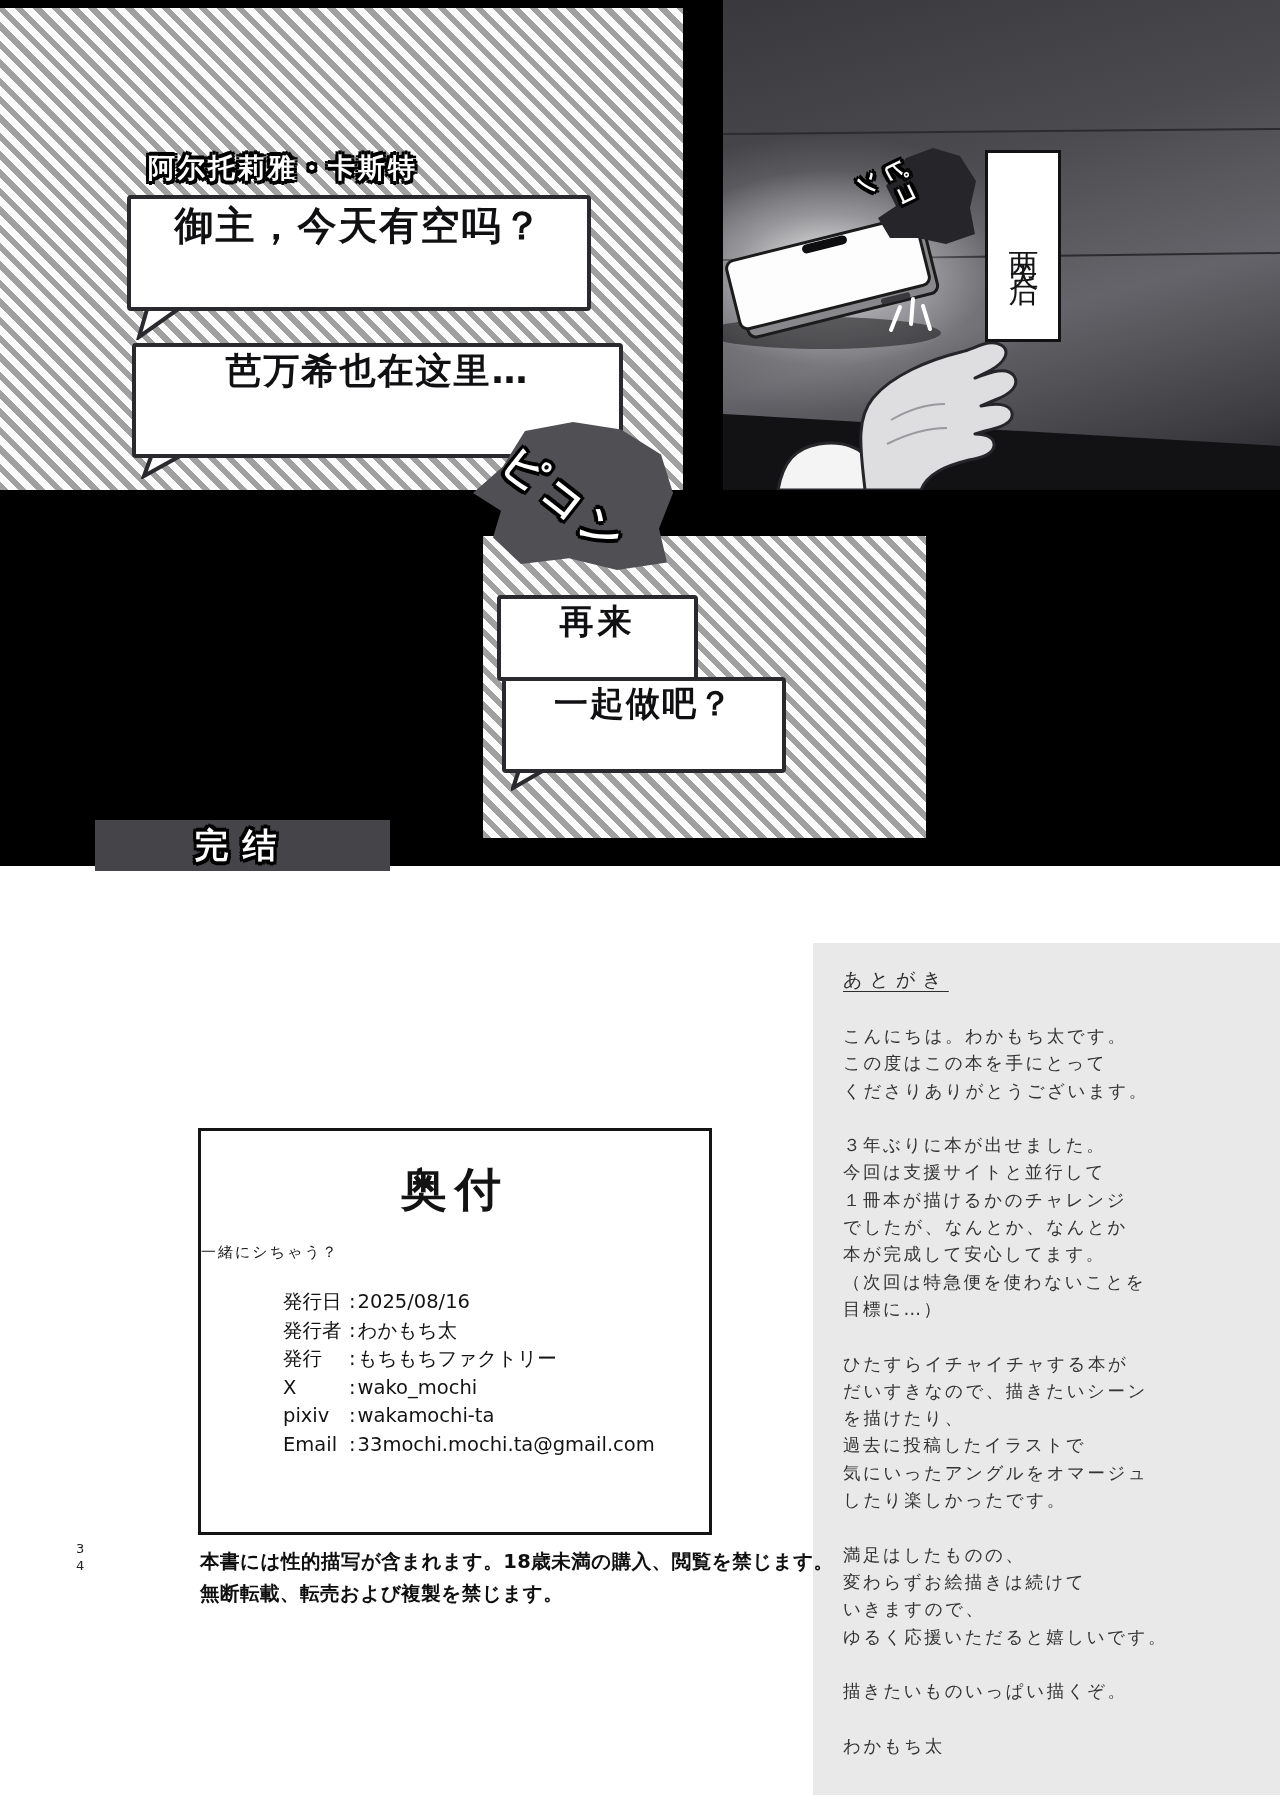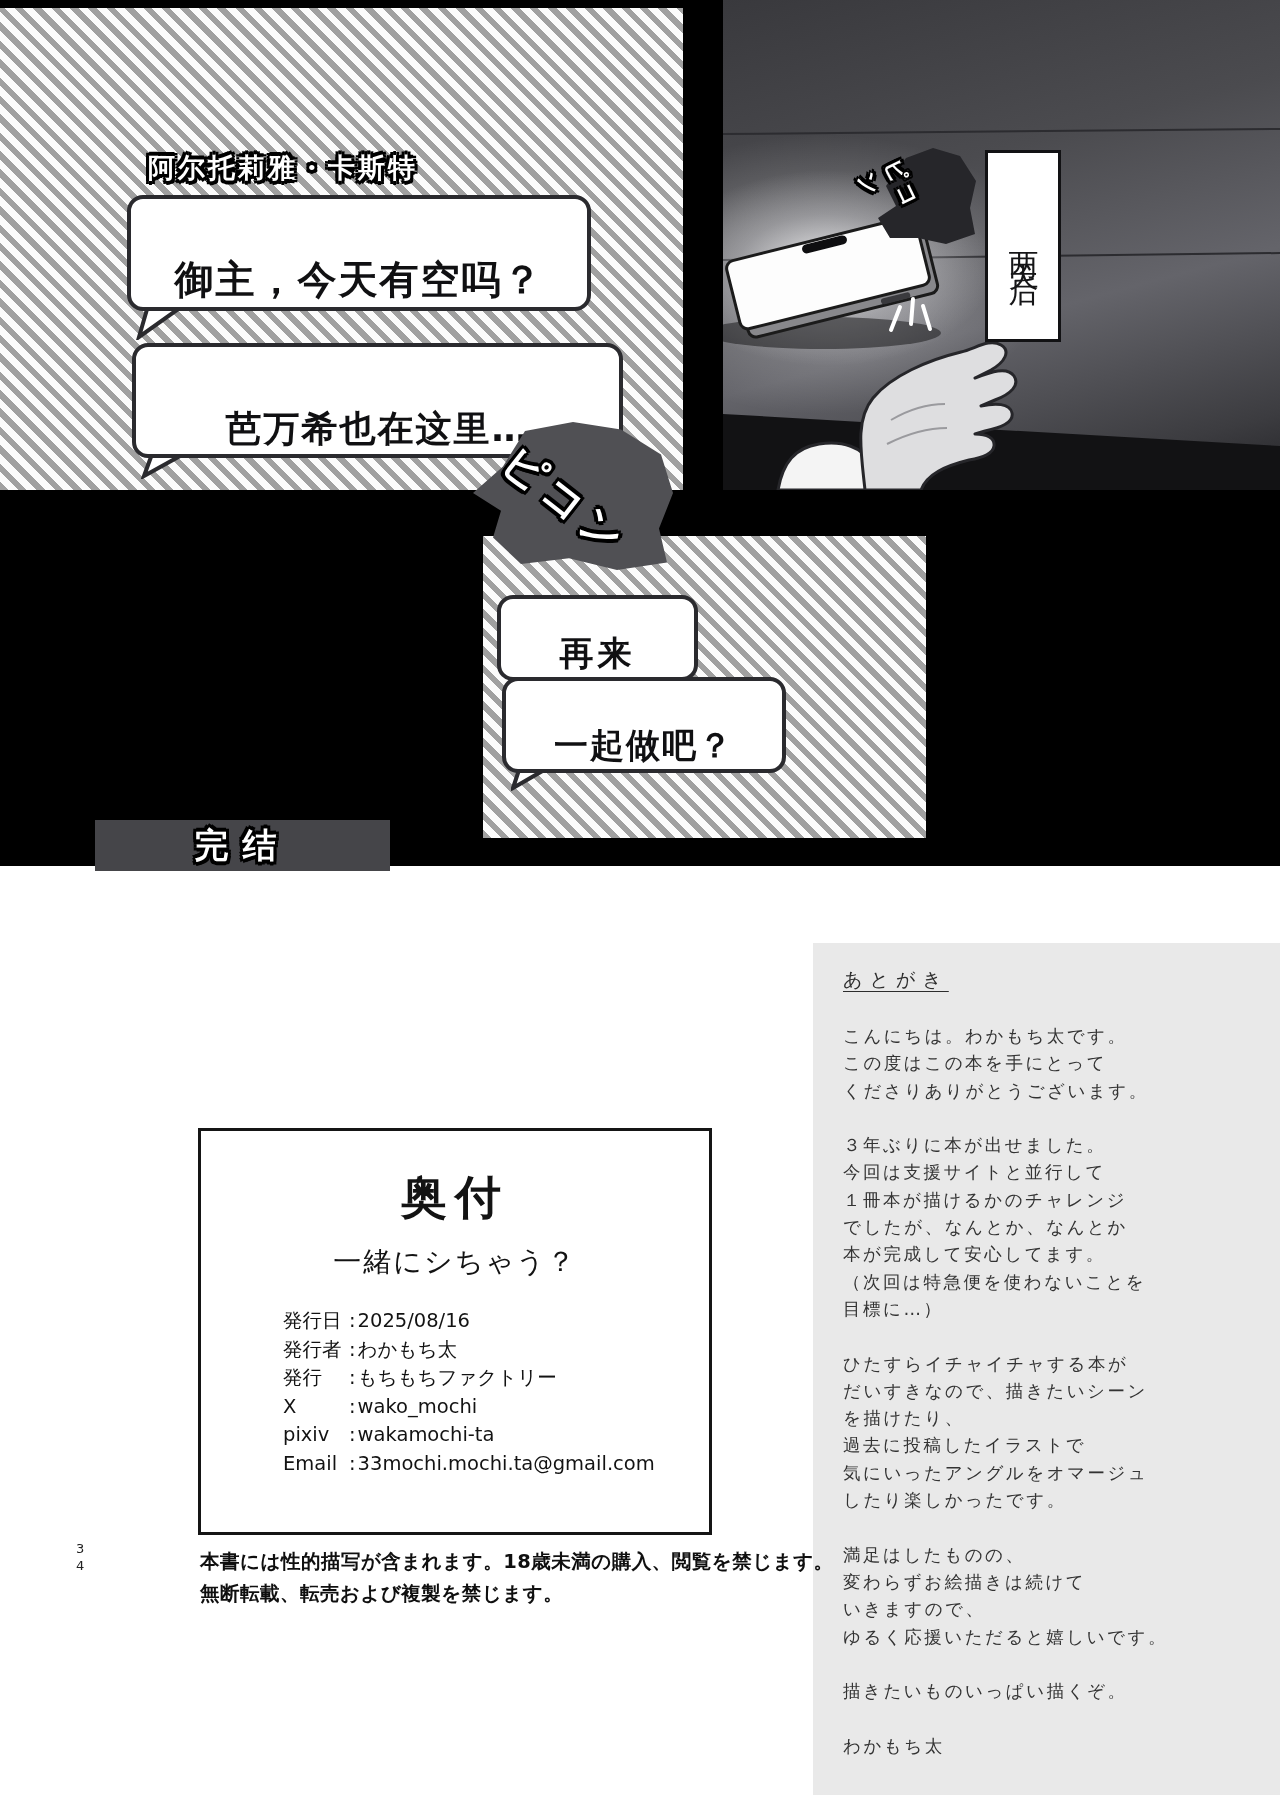--- a/index.html
+++ b/index.html
@@ -13,22 +13,22 @@
      background:
        radial-gradient(ellipse 330px 200px at 18% 56%, rgba(255,255,255,.38), rgba(255,255,255,0) 70%),
        linear-gradient(165deg,#39393d 0%,#4b4b4f 35%,#64646a 62%,#3c3c40 88%,#232327 100%);}
   .panel-art{position:absolute;left:723px;top:0;width:557px;height:490px;}
   .sub-panel{position:absolute;left:483px;top:536px;width:443px;height:302px;}
 
   .char-label{position:absolute;left:148px;top:150px;font-size:27px;font-weight:bold;
      letter-spacing:3px;}
   .outl{color:#fff;text-shadow:-3px -3px 0 #000,3px -3px 0 #000,-3px 3px 0 #000,3px 3px 0 #000,
         -3px 0 0 #000,3px 0 0 #000,0 -3px 0 #000,0 3px 0 #000,0 4px 0 #000,0 -4px 0 #000;}
-  .bubble{position:absolute;background:#fff;border:4px solid #2a2a2e;border-radius:16px;
-     display:flex;align-items:flex-end;justify-content:center;color:#101012;font-weight:bold;z-index:4;}
+  .bubble{position:absolute;background:#fff;border:4px solid #2a2a2e;border-radius:4px;
+     display:flex;align-items:flex-start;justify-content:center;color:#101012;font-weight:bold;z-index:4;}
   .bubble.b1{left:127px;top:195px;width:456px;height:108px;font-size:39px;letter-spacing:2px;}
   .bubble.b2{left:132px;top:343px;width:483px;height:107px;font-size:36px;letter-spacing:2px;}
   .bubble.b3{left:497px;top:595px;width:193px;height:78px;font-size:34px;letter-spacing:4px;}
   .bubble.b4{left:502px;top:677px;width:276px;height:88px;font-size:34px;letter-spacing:2px;}
   .tail{position:absolute;z-index:3;}
   .caption-box{position:absolute;left:985px;top:150px;width:70px;height:186px;background:#fff;
      border:3px solid #121214;display:flex;align-items:center;justify-content:center;z-index:5;
      writing-mode:vertical-rl;font-size:30px;letter-spacing:12px;color:#151517;font-weight:500;}
   .sfx-blob{position:absolute;z-index:6;}
   .sfx-blob .shape{position:absolute;left:0;top:0;width:100%;height:100%;}
@@ -46,22 +46,22 @@
      display:flex;align-items:center;justify-content:center;font-size:34px;font-weight:bold;
      letter-spacing:14px;z-index:5;margin-top:8px;}
   
   .afterword-col{position:absolute;left:813px;top:943px;width:467px;height:852px;background:#e9e9e9;
      padding:24px 18px 0 30px;box-sizing:border-box;color:#333;}
   .aw-title{font-size:19px;letter-spacing:7px;color:#2d2d2d;text-decoration:underline;
      text-underline-offset:5px;margin-bottom:30px;}
   .aw-line{font-size:17.5px;line-height:27.3px;min-height:27.3px;letter-spacing:2.5px;white-space:pre;}
   .colophon-box{position:absolute;left:198px;top:1128px;width:514px;height:407px;background:#fff;
      border:3px solid #151515;box-sizing:border-box;color:#131313;}
-  .colophon-title{text-align:center;margin-top:36px;font-size:46px;font-weight:bold;letter-spacing:8px;font-family:Liberation Mono, monospace;}
-  .colophon-subtitle{text-align:center;margin-top:14px;font-size:28px;letter-spacing:2px;}
+  .colophon-title{text-align:center;margin-top:28px;font-size:46px;font-weight:bold;letter-spacing:8px;font-family:Liberation Mono, monospace;}
+  .colophon-subtitle{text-align:left;margin-top:22px;font-size:15px;letter-spacing:2px;}
   .colophon-entries{margin:26px 0 0 82px;font-size:19.5px;line-height:28.6px;}
   .entry-label{display:inline-block;width:66px;white-space:pre;}
   .entry-colon{margin-right:2px;}
   .page-number{position:absolute;left:76px;top:1540px;font-size:13px;line-height:17px;
      white-space:pre;color:#222;}
   .warning{position:absolute;left:200px;top:1546px;font-size:19.5px;font-weight:600;
      line-height:32px;color:#0f0f0f;letter-spacing:.5px;}
 </style>
 </head>
 <body>

